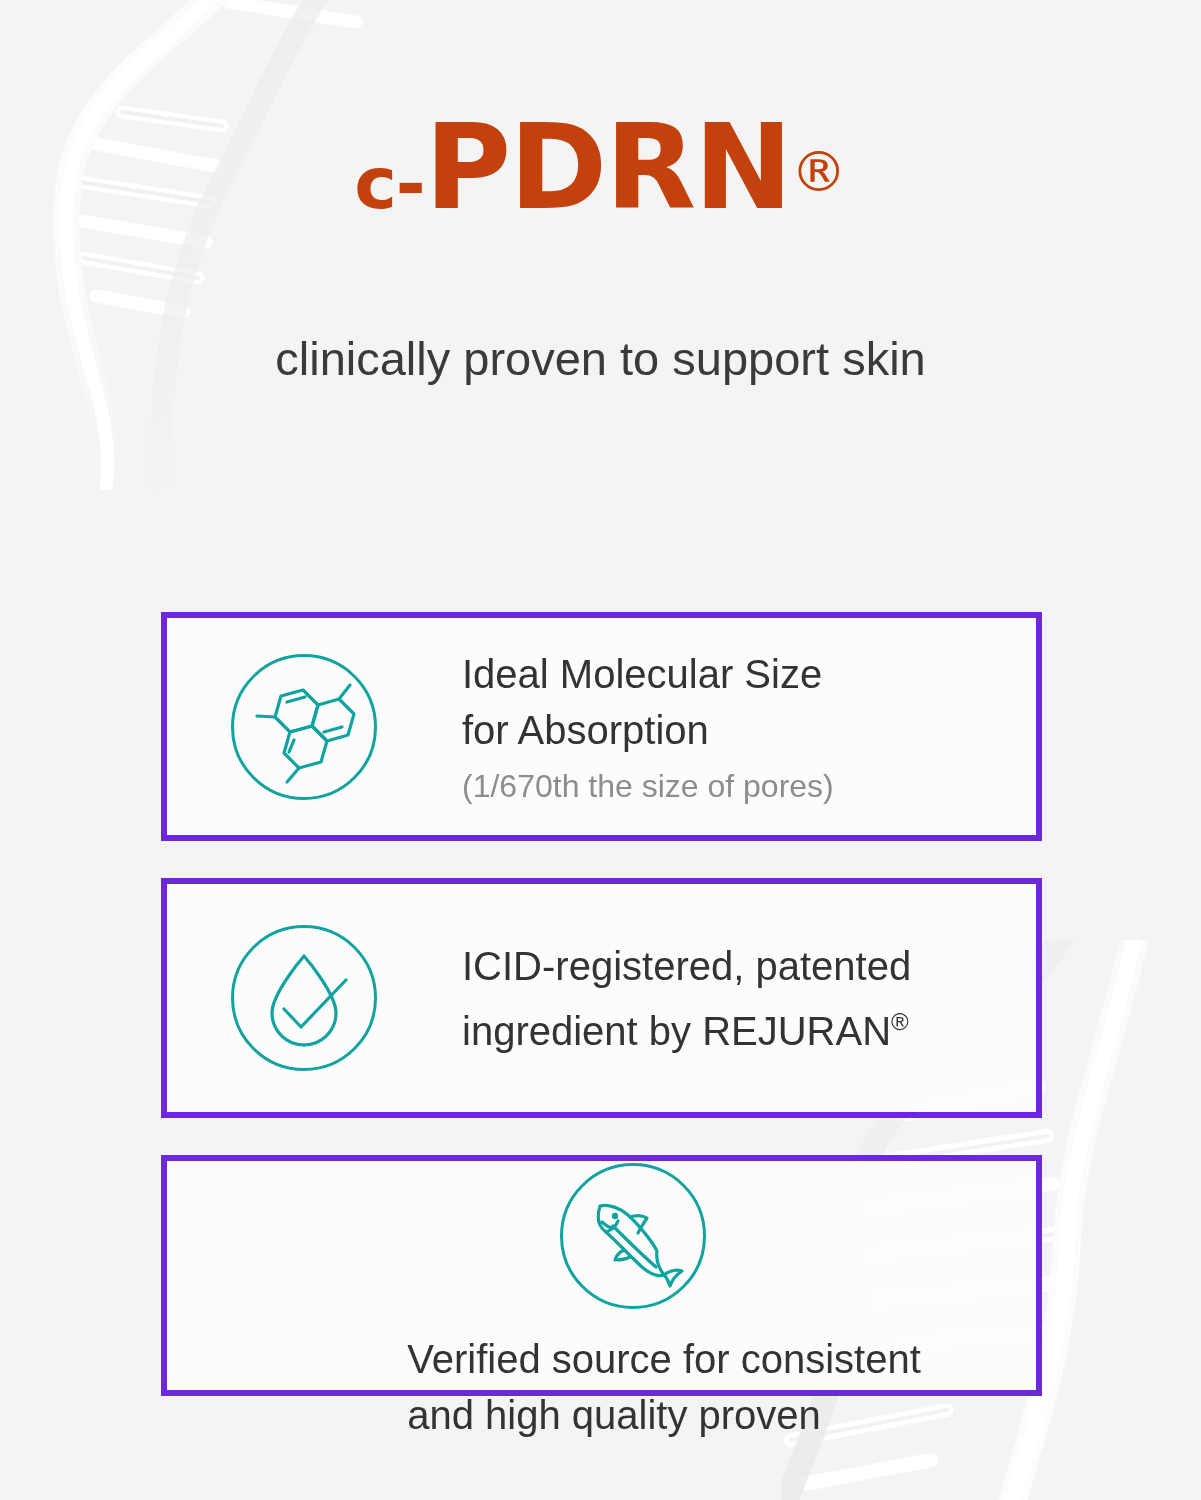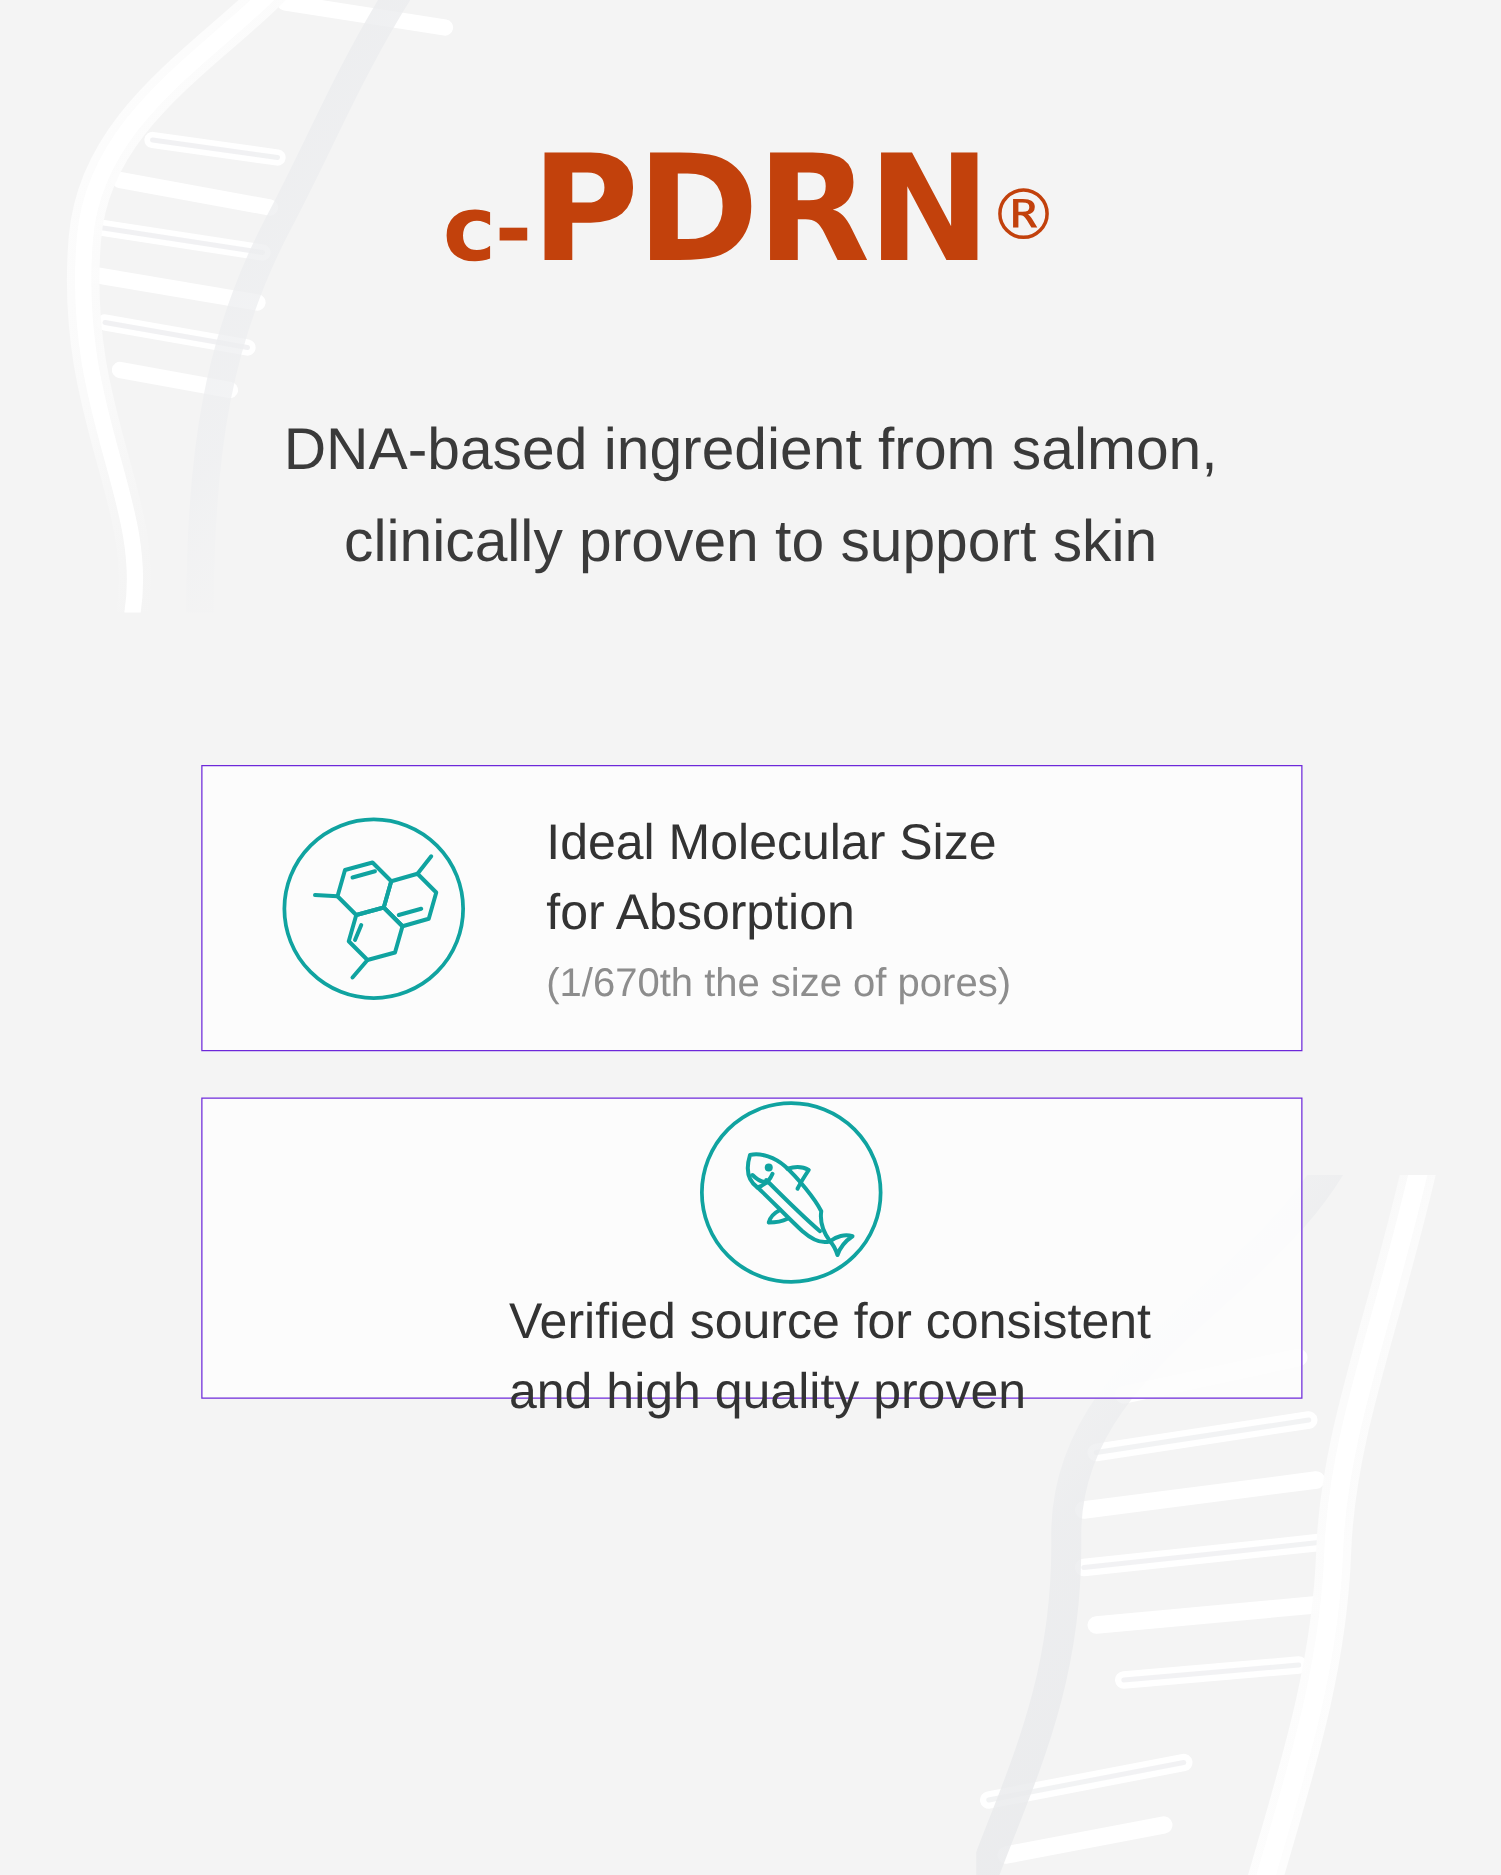--- a/index.html
+++ b/index.html
@@ -91,25 +91,26 @@
   
   .cards {
     position: absolute;
     left: 161px;
     top: 612px;
     width: 881px;
   }
   .card {
     position: relative;
     background: rgba(253,253,253,0.88);
-    border: 1px solid #6d28d9;
+    border: 6px solid #6d28d9;
     display: flex;
     align-items: center;
     margin-bottom: 37px;
     padding-left: 62px;
+    gap: 20px;
   }
   .card-1 { height: 229px; }
   .card-2 { height: 240px; }
   .card-3 { height: 241px; margin-bottom: 0; flex-direction: column; }
 
   .icon-wrap {
     flex: 0 0 auto;
     width: 150px;
     height: 150px;
     display: flex;
@@ -218,21 +219,20 @@
   </g>
 </svg>
 
 <div class="page">
 
   <div class="title-block">
     <span class="brand-title"><span class="lead-c">c-</span><span>PDRN</span><span class="reg">®</span></span>
   </div>
 
   <div class="subtitle">
-    <span class="sub-line">DNA-based ingredient from salmon,</span>
     <span class="sub-line">clinically proven to support skin</span>
   </div>
 
   <div class="cards">
 
     <div class="card card-1">
       <div class="icon-wrap">
         <svg width="150" height="150" viewBox="0 0 150 150" xmlns="http://www.w3.org/2000/svg">
           <g fill="none" stroke="#10a3a0" stroke-width="3.2" stroke-linecap="round" stroke-linejoin="round">
             <circle cx="75" cy="75" r="71.5" stroke-width="3"></circle>
@@ -255,20 +255,39 @@
       </div>
       <div class="card-text">
         <div class="card-heading">
           <span class="hl">Ideal Molecular Size</span>
           <span class="hl">for Absorption</span>
         </div>
         <div class="card-sub">(1/670th the size of pores)</div>
       </div>
     </div>
 
+    <div class="card card-2">
+      <div class="icon-wrap">
+        <svg width="150" height="150" viewBox="0 0 150 150" xmlns="http://www.w3.org/2000/svg">
+          <g fill="none" stroke="#10a3a0" stroke-width="3.2" stroke-linecap="round" stroke-linejoin="round">
+            <circle cx="75" cy="75" r="71.5" stroke-width="3"></circle>
+
+            <path d="M75,33 C75,33 107,70 107,90 A32,32 0 0 1 43,90 C43,70 75,33 75,33 Z"></path>
+
+            <polyline points="55,86 72,104 117,57"></polyline>
+          </g>
+        </svg>
+      </div>
+      <div class="card-text">
+        <div class="card-heading">
+          <span class="hl">ICID-registered, patented</span>
+          <span class="hl"><span>ingredient by REJURAN</span><span class="reg-sm">®</span></span>
+        </div>
+      </div>
+    </div>
 
     <div class="card card-3">
       <div class="icon-wrap">
         <svg width="150" height="150" viewBox="0 0 150 150" xmlns="http://www.w3.org/2000/svg">
           <g fill="none" stroke="#10a3a0" stroke-width="3.2" stroke-linecap="round" stroke-linejoin="round">
             <circle cx="75" cy="75" r="71.5" stroke-width="3"></circle>
 
             <path d="M42,45 C38,58 41,66 48,71 C56,78 72,95 84,106
                      C92,113 100,116 106,114 C100,106 98,97 99,90
                      C94,80 80,63 70,54 C62,47 51,43 42,45 Z"></path>

